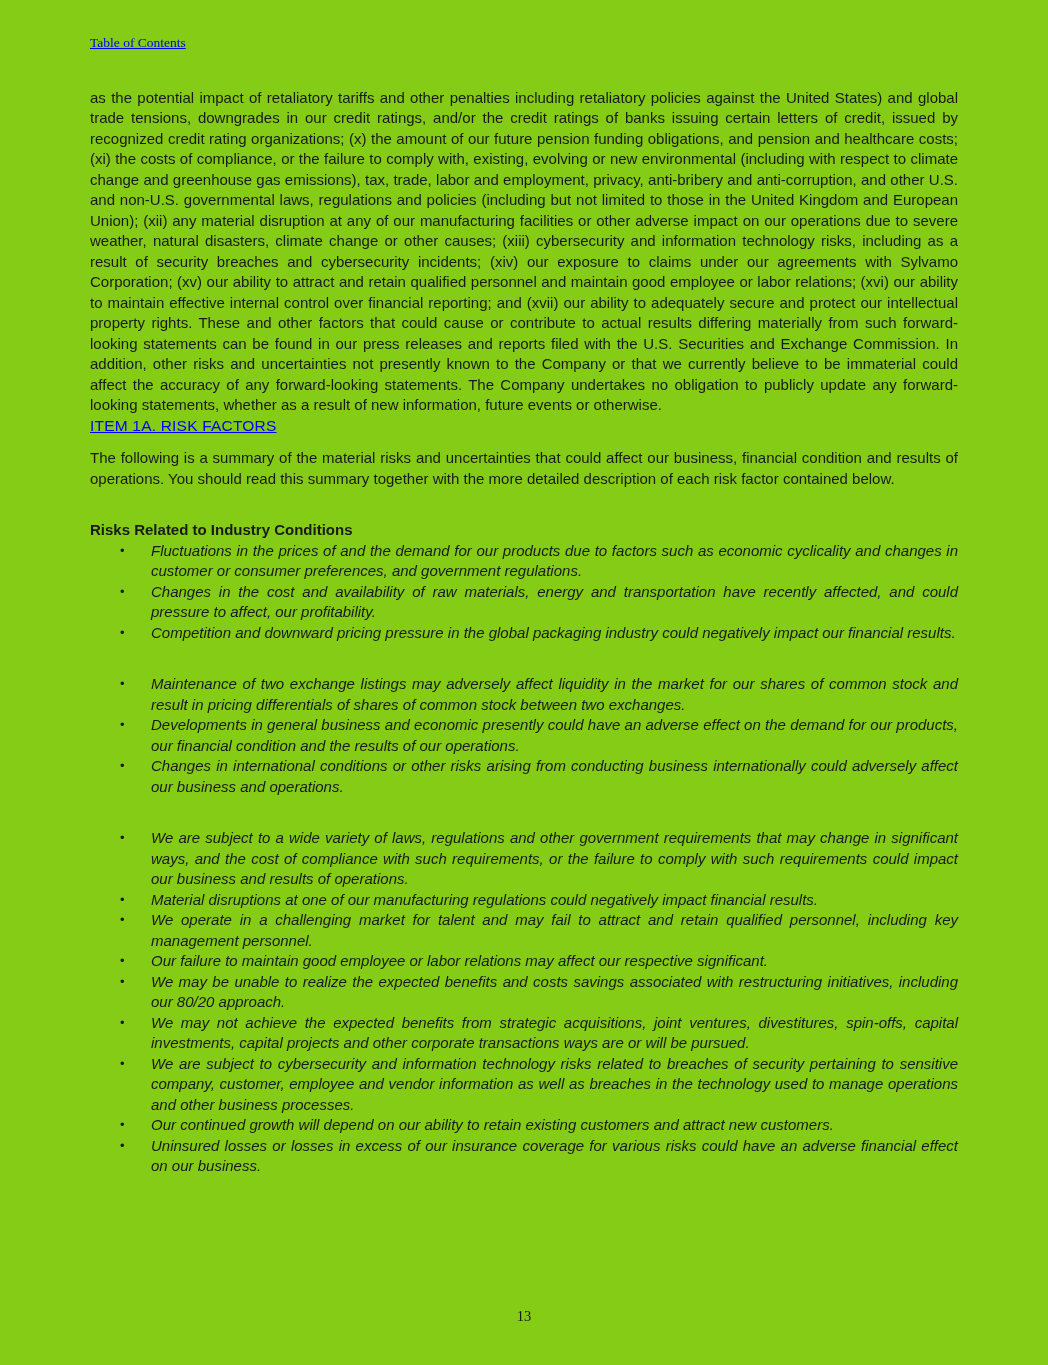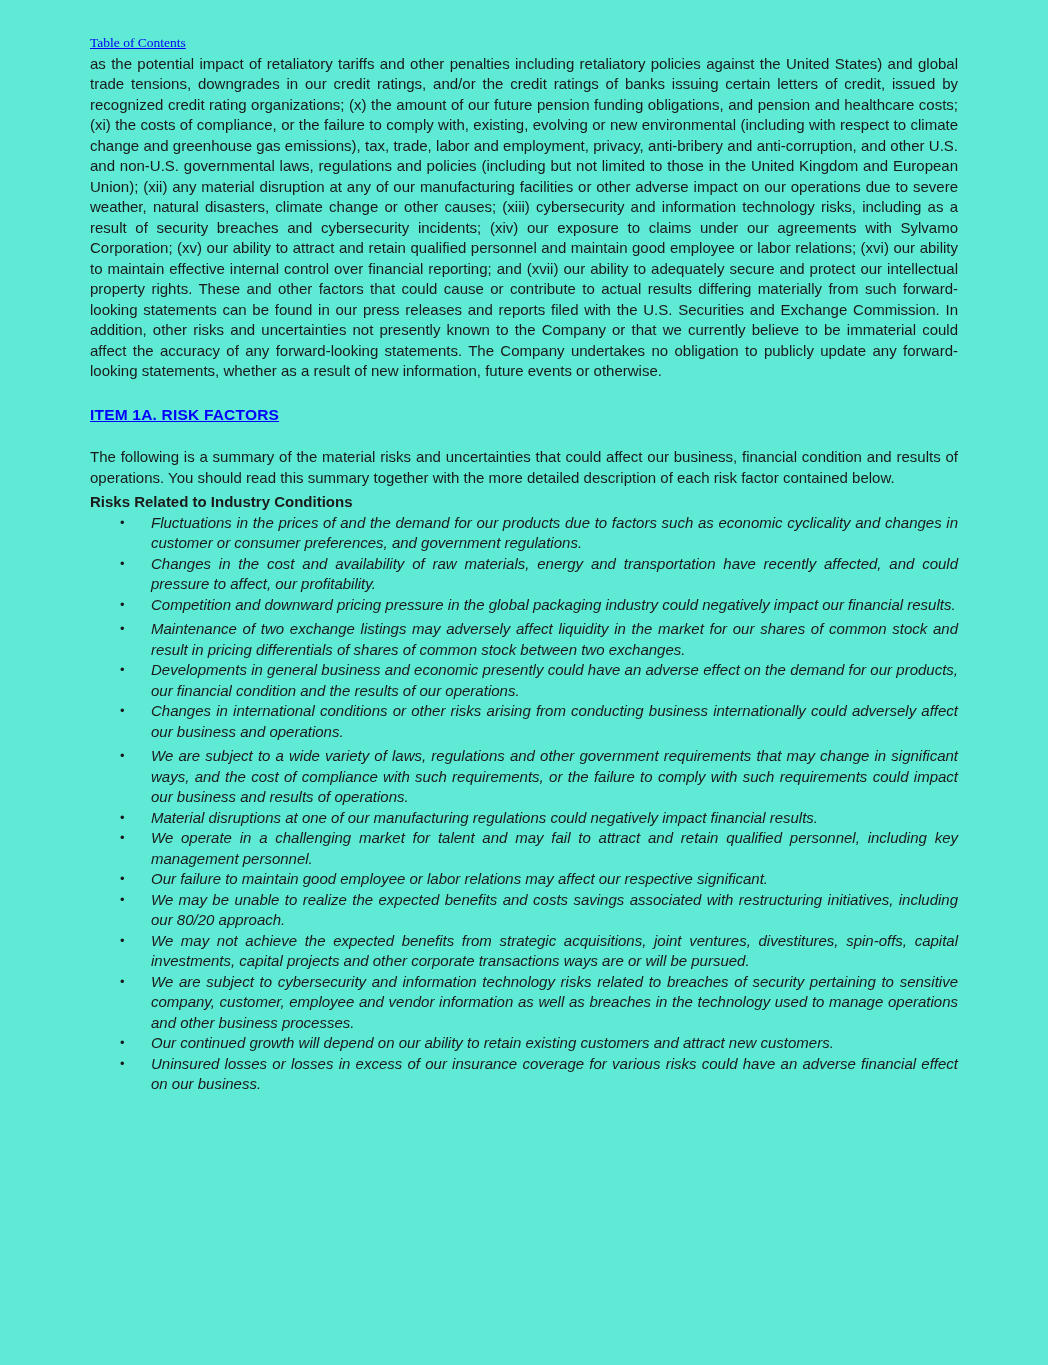--- a/index.html
+++ b/index.html
@@ -2,56 +2,56 @@
 <html><head>
 <meta charset="utf-8">
 <style>
   * { margin: 0; padding: 0; box-sizing: border-box; }
   html, body { background: #ffffff; }
   .page {
     position: relative;
     width: 1048px;
     height: 1365px;
     margin: 0 auto;
-    background: #5eead4;
+    background: #84cc16;
     padding: 32px 90px 0 90px;
     font-family: "Liberation Sans", "DejaVu Sans", sans-serif;
     font-size: 15px;
     line-height: 20.5px;
     color: #1a1a1a;
     overflow: hidden;
   }
   .toc-link {
     font-family: "Liberation Serif", "DejaVu Serif", serif;
     font-size: 13.5px;
     color: #0000ee;
     text-decoration: underline;
     cursor: pointer;
     display: inline-block;
   }
   .para {
     text-align: justify;
   }
   .intro-para {
+    margin-top: 34px;
   }
   .item-heading {
-    margin-top: 23px;
-    font-weight: bold;
+    font-weight: normal;
     font-size: 15.5px;
     color: #0000ff;
     text-decoration: underline;
     letter-spacing: 0.2px;
     display: inline-block;
     cursor: pointer;
   }
   .summary-para {
-    margin-top: 22px;
+    margin-top: 12px;
   }
   .risk-section {
-    margin-top: 4px;
+    margin-top: 31px;
   }
   .section-title {
     font-weight: bold;
   }
   .bullet-item {
     display: flex;
     align-items: flex-start;
   }
   .bullet-glyph {
     flex: 0 0 31px;
@@ -154,14 +154,15 @@
     <div class="bullet-item">
       <span class="bullet-glyph">•</span>
       <span class="bullet-text">Our continued growth will depend on our ability to retain existing customers and attract new customers.</span>
     </div>
     <div class="bullet-item">
       <span class="bullet-glyph">•</span>
       <span class="bullet-text">Uninsured losses or losses in excess of our insurance coverage for various risks could have an adverse financial effect on our business.</span>
     </div>
   </div>
 
+  <div class="page-number">13</div>
 
 </div>
 
 </body></html>

